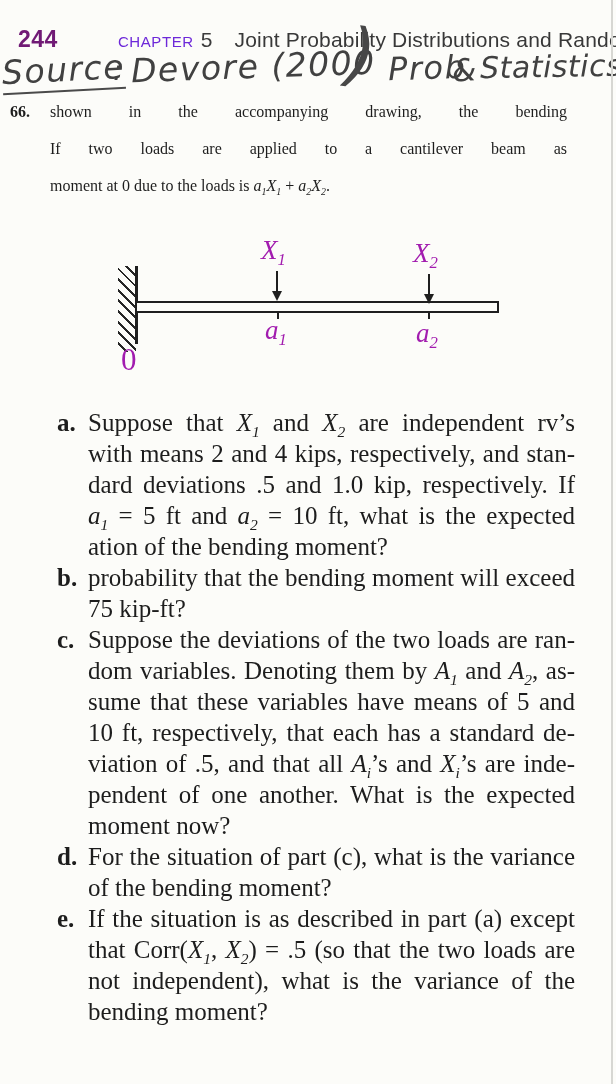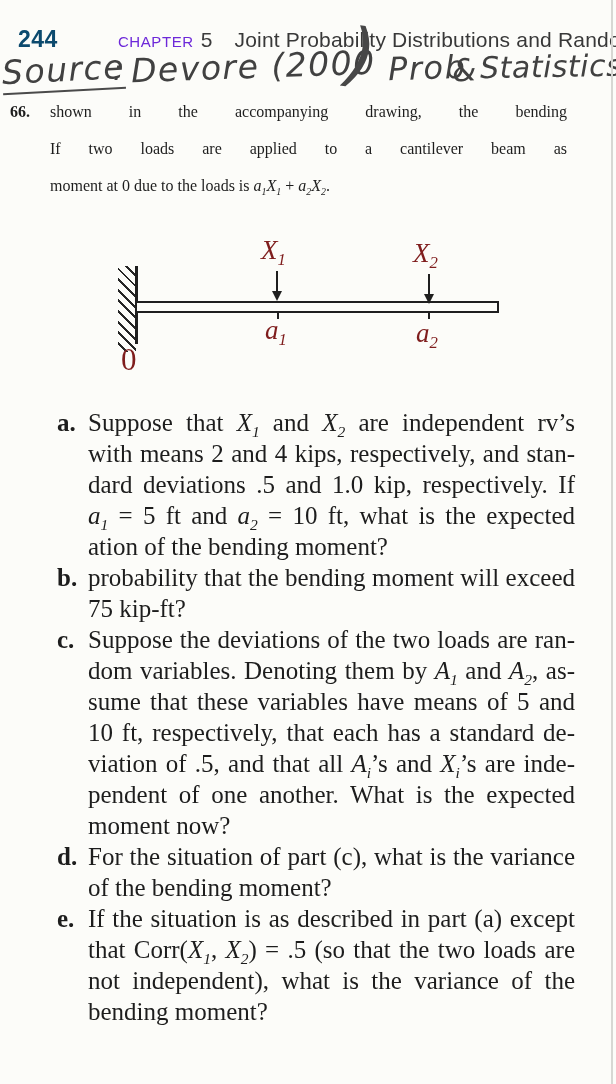--- a/index.html
+++ b/index.html
@@ -11,21 +11,21 @@
     font-family:"Liberation Serif", serif;
     color:#1d1d1d;
   }
   
   .header{
     position:absolute;top:13px;left:18px;right:0;
     display:flex;align-items:baseline;
     font-family:"Liberation Sans", sans-serif;
     color:#343434;white-space:nowrap;
   }
-  .pagenum{font-size:23px;font-weight:bold;letter-spacing:.5px;color:#0c4a6e;}
+  .pagenum{font-size:23px;font-weight:bold;letter-spacing:.5px;color:#701a75;}
   .chapword{font-size:15px;margin-left:60px;letter-spacing:.6px;color:#6d28d9;margin-top:20px;}
   .chapnum{font-size:21px;margin-left:7px;color:#3c3c3c;}
   .runtitle{font-size:21px;margin-left:22px;color:#383838;letter-spacing:.2px;}
   
   .hw{
     position:absolute;
     font-family:"DejaVu Sans", sans-serif;
     font-style:italic;
     color:#414141;
     letter-spacing:1.5px;
@@ -73,21 +73,21 @@
   }
   .ldline{position:absolute;width:2px;background:#1f1f1f;}
   .ld1{left:276px;top:271px;height:22px;}
   .ld2{left:428px;top:274px;height:22px;}
   .ahead{position:absolute;width:0;height:0;border-left:5px solid transparent;border-right:5px solid transparent;border-top:10px solid #1f1f1f;}
   .ah1{left:272px;top:291px;}
   .ah2{left:424px;top:294px;}
   .tick{position:absolute;width:2px;height:6px;background:#1f1f1f;top:313px;}
   .tick1{left:277px;}
   .tick2{left:428px;}
-  .dlabel{position:absolute;font-size:27px;color:#7f1d1d;}
+  .dlabel{position:absolute;font-size:27px;color:#a21caf;}
   .xl1{left:261px;top:235px;}
   .xl2{left:413px;top:238px;}
   .al1{left:265px;top:315px;}
   .al2{left:416px;top:318px;}
   .origin{left:121px;top:342px;font-size:31px;}
   
   .scan-edge{position:absolute;top:0;right:3px;width:2px;height:1084px;background:#d7d7d3;}
 </style>
 </head>
 <body>

